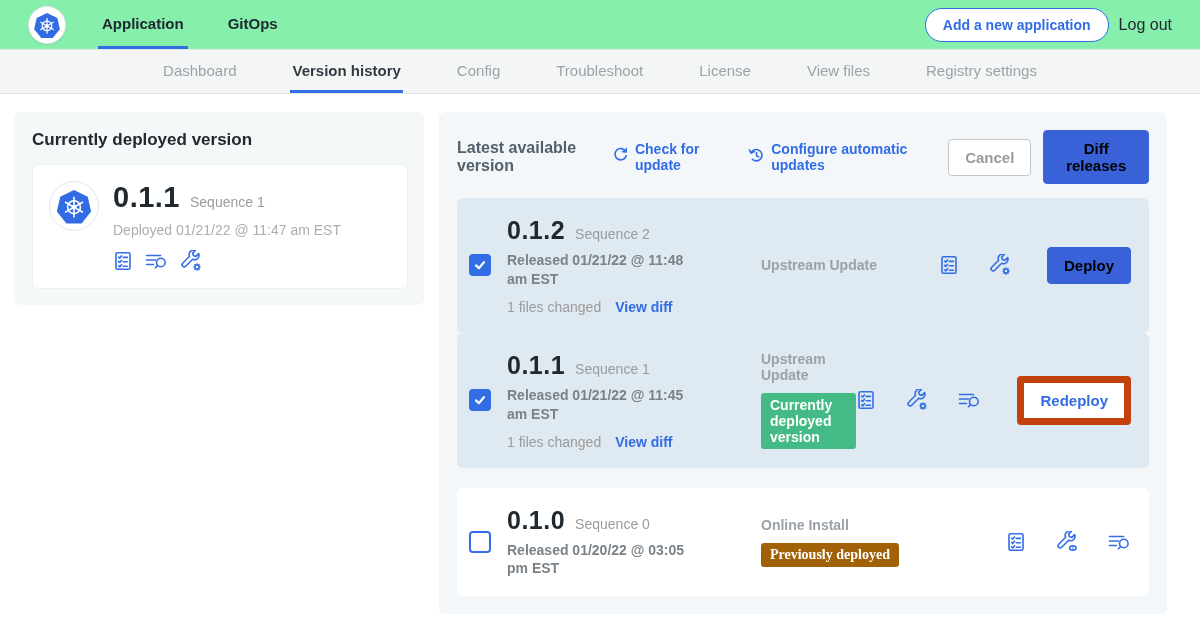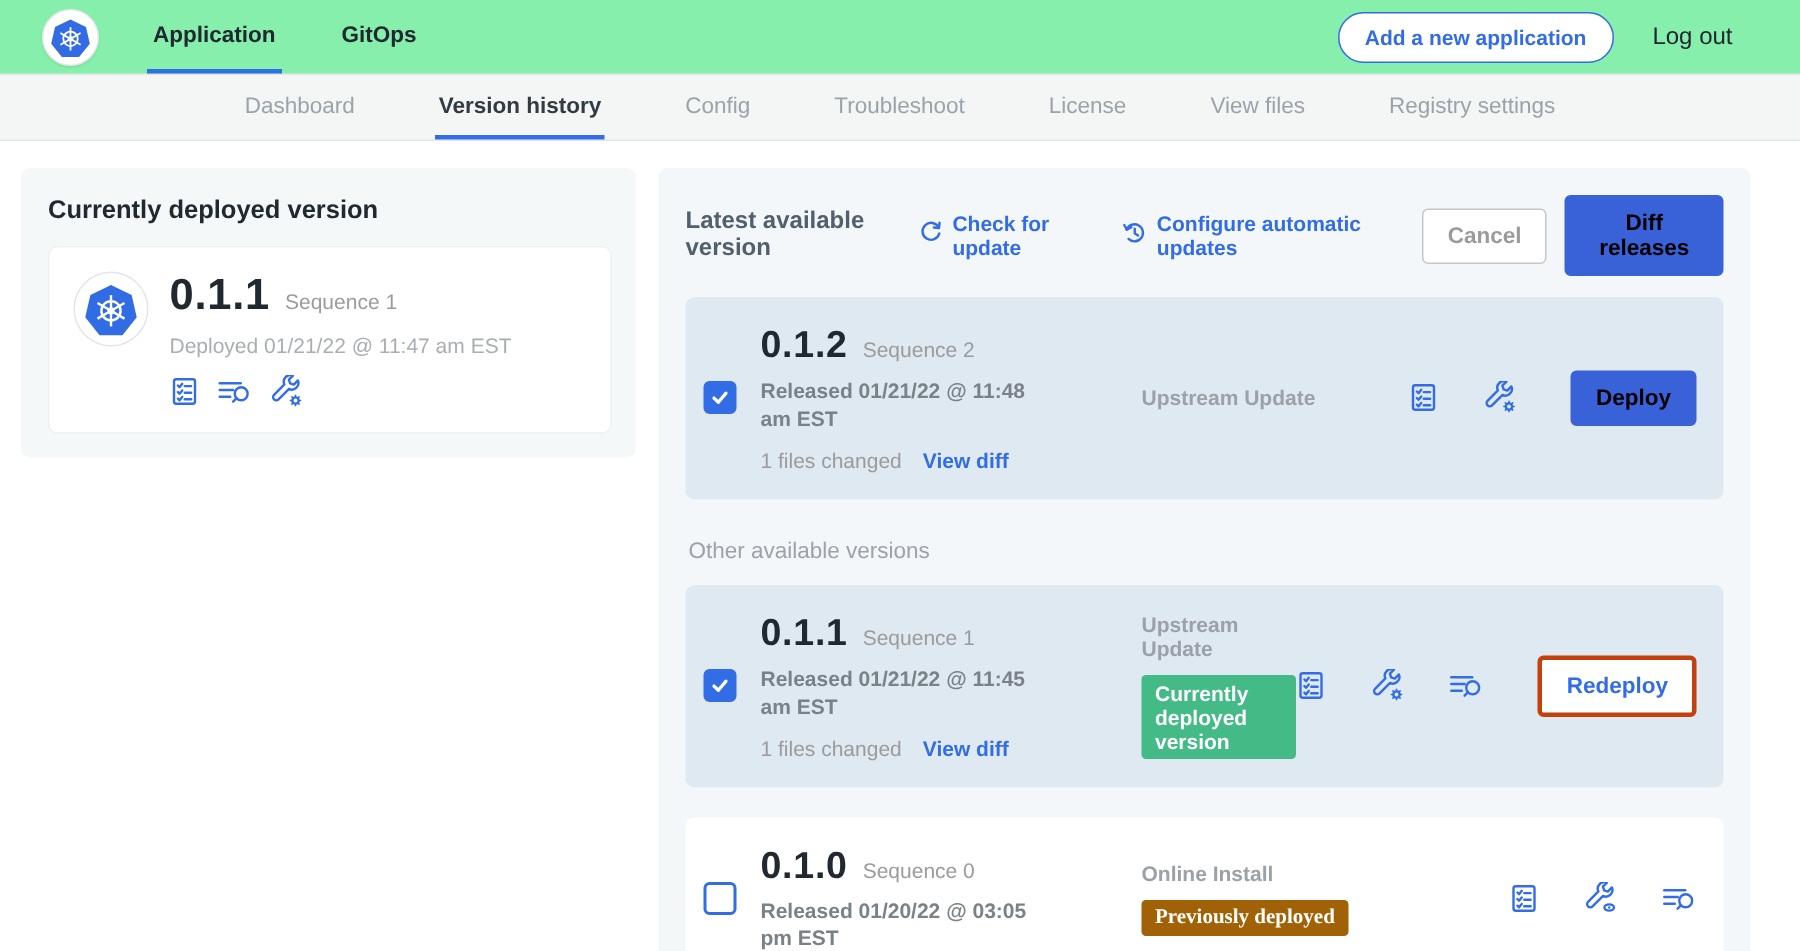--- a/index.html
+++ b/index.html
@@ -4,21 +4,21 @@
 <style>
   * { margin:0; padding:0; box-sizing:border-box; }
   html,body { width:1200px; height:634px; background:#ffffff; font-family:"Liberation Sans", sans-serif; color:#20292f; overflow:hidden; }
 
   
   .topnav { height:50px; display:flex; align-items:stretch; border-bottom:1px solid #e3e6e8; background:#86efac; padding-left:28px; }
   .logo-wrap { align-self:center; width:38px; height:38px; border-radius:50%; background:#fff; border:1px solid #e6e9eb; box-shadow:0 1px 2px rgba(0,0,0,.08); display:flex; align-items:center; justify-content:center; }
   .app-tabs { display:flex; margin-left:32px; gap:36px; }
   .app-tab { display:flex; align-items:center; font-size:15px; font-weight:bold; color:#20292f; padding:0 4px; border-bottom:3px solid transparent; cursor:pointer; }
   .app-tab.active { border-bottom-color:#326de6; }
-  .topnav-right { margin-left:auto; display:flex; align-items:center; gap:26px; padding-right:45px; }
+  .topnav-right { margin-left:auto; display:flex; align-items:center; gap:10px; padding-right:28px; }
   .pill-btn { background:#fff; border:1px solid #326de6; color:#326de6; font-weight:bold; font-size:14px; padding:8px 17px; border-radius:18px; cursor:pointer; font-family:inherit; }
   .logout { font-size:16px; color:#20292f; cursor:pointer; }
 
   
   .subnav { height:44px; background:#f4f6f6; border-bottom:1px solid #e3e6e8; display:flex; justify-content:center; gap:52px; }
   .subnav-tab { display:flex; align-items:center; font-size:15px; color:#9aa2aa; padding:0 2px; border-bottom:3px solid transparent; cursor:pointer; }
   .subnav-tab.active { color:#323a42; font-weight:bold; border-bottom-color:#326de6; }
 
   
   main { display:flex; align-items:flex-start; gap:15px; padding:18px 33px 0 14px; }
@@ -40,21 +40,21 @@
   
   .versions-panel { flex:1; background:#f4f7f9; border-radius:6px; padding:18px; }
   .panel-head { display:flex; align-items:center; margin-bottom:14px; }
   .panel-head h2 { font-size:16px; font-weight:bold; color:#51606c; margin-right:10px; }
   .link { display:flex; align-items:center; gap:6px; color:#326de6; font-size:14px; font-weight:bold; cursor:pointer; margin-right:26px; }
   .link svg { stroke:#326de6; fill:none; stroke-width:1.7; stroke-linecap:round; stroke-linejoin:round; }
   .head-spacer { flex:1; }
   .btn { font-family:inherit; font-size:15px; font-weight:bold; border-radius:4px; padding:9px 16px; cursor:pointer; }
   .btn.secondary { background:#fff; border:1px solid #c3c7ca; color:#9b9b9b; margin-right:12px; }
   .btn.primary { background:#3a62d8; border:1px solid #3a62d8; color:#000000; }
-  .btn.outline { background:#fff; border:3px solid #c2410c; color:#326de6; }
+  .btn.outline { background:#fff; border:7px solid #c2410c; color:#326de6; }
 
   .version-row { display:flex; align-items:center; border-radius:6px; background:#fff; padding:18px 14px 18px 12px; }
   .version-row.selected { background:#dfe9f1; }
   .checkbox { width:22px; height:22px; border-radius:4px; border:2px solid #326de6; background:#fff; flex-shrink:0; display:flex; align-items:center; justify-content:center; cursor:pointer; }
   .checkbox.checked { background:#326de6; border-color:#326de6; }
   .v-info { margin-left:16px; width:218px; flex-shrink:0; }
   .ver-md { font-size:25px; font-weight:bold; color:#20292f; letter-spacing:.5px; }
   .released { margin-top:6px; font-size:14px; font-weight:bold; color:#7a8288; width:200px; line-height:1.35; }
   .files-line { margin-top:10px; display:flex; gap:14px; font-size:14px; color:#9b9b9b; align-items:center; }
   .viewdiff { color:#326de6; font-weight:bold; cursor:pointer; }
@@ -231,21 +231,20 @@
           <svg width="22" height="22" viewBox="0 0 22 22">
               <path d="M18.6 3.6a4.4 4.4 0 0 1-5.9 5.7L5.7 16.2a2.1 2.1 0 1 1-3-3l6.9-6.9a4.4 4.4 0 0 1 5.7-5.9L12.6 3.1l.8 2.5 2.5.8 2.7-2.8z"></path>
               <circle cx="17" cy="17" r="2.1"></circle>
               <path d="M17 13.6v1.1M17 19.3v1.1M13.6 17h1.1M19.3 17h1.1M14.6 14.6l.8.8M18.6 18.6l.8.8M19.4 14.6l-.8.8M15.4 18.6l-.8.8" stroke-width="1.1"></path>
             </svg>
         </span>
         <button class="btn primary">Deploy</button>
       </div>
     </div>
 
-    <div class="other-heading">Other available versions</div>
 
     <div class="version-row selected">
       <div class="checkbox checked">
         <svg width="14" height="14" viewBox="0 0 14 14">
             <polyline points="3,7.4 5.9,10.2 11,4.1" fill="none" stroke="#ffffff" stroke-width="2.2" stroke-linecap="round" stroke-linejoin="round"></polyline>
           </svg>
       </div>
       <div class="v-info">
         <div class="ver-line">
           <span class="ver-md">0.1.1</span>

